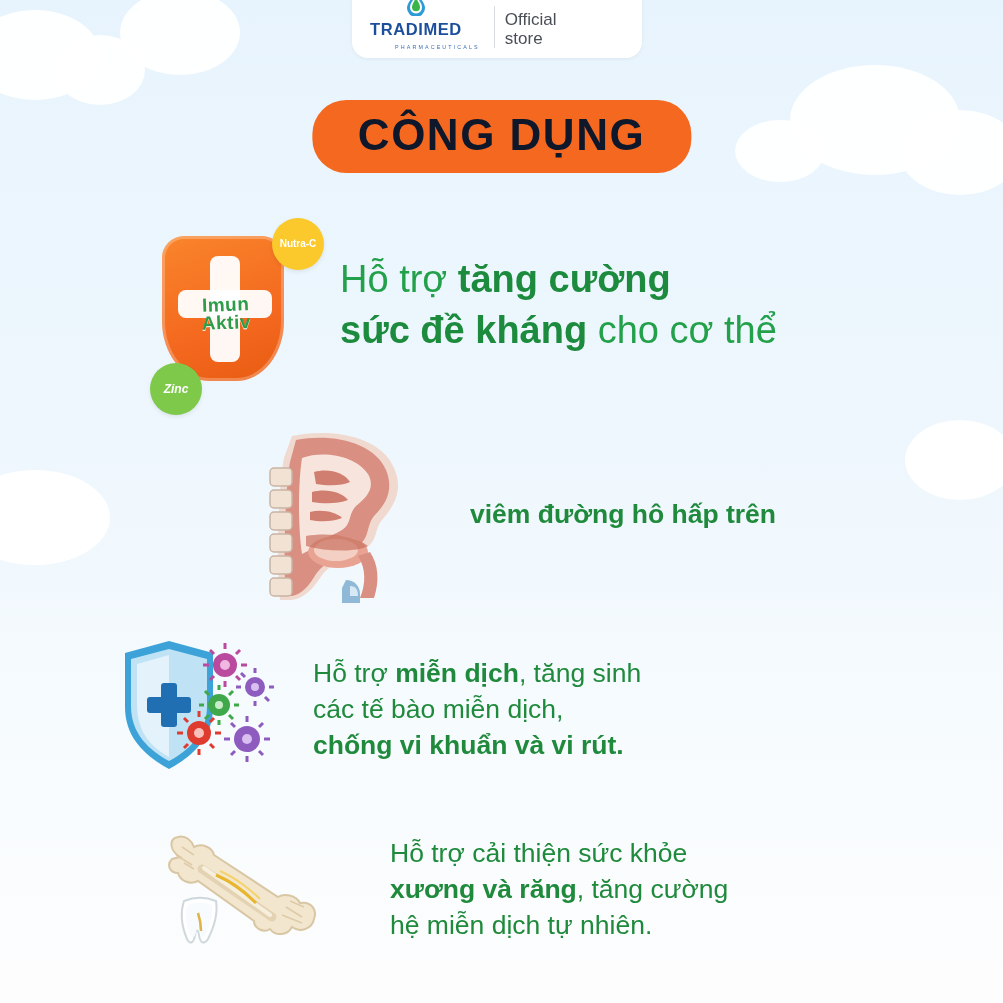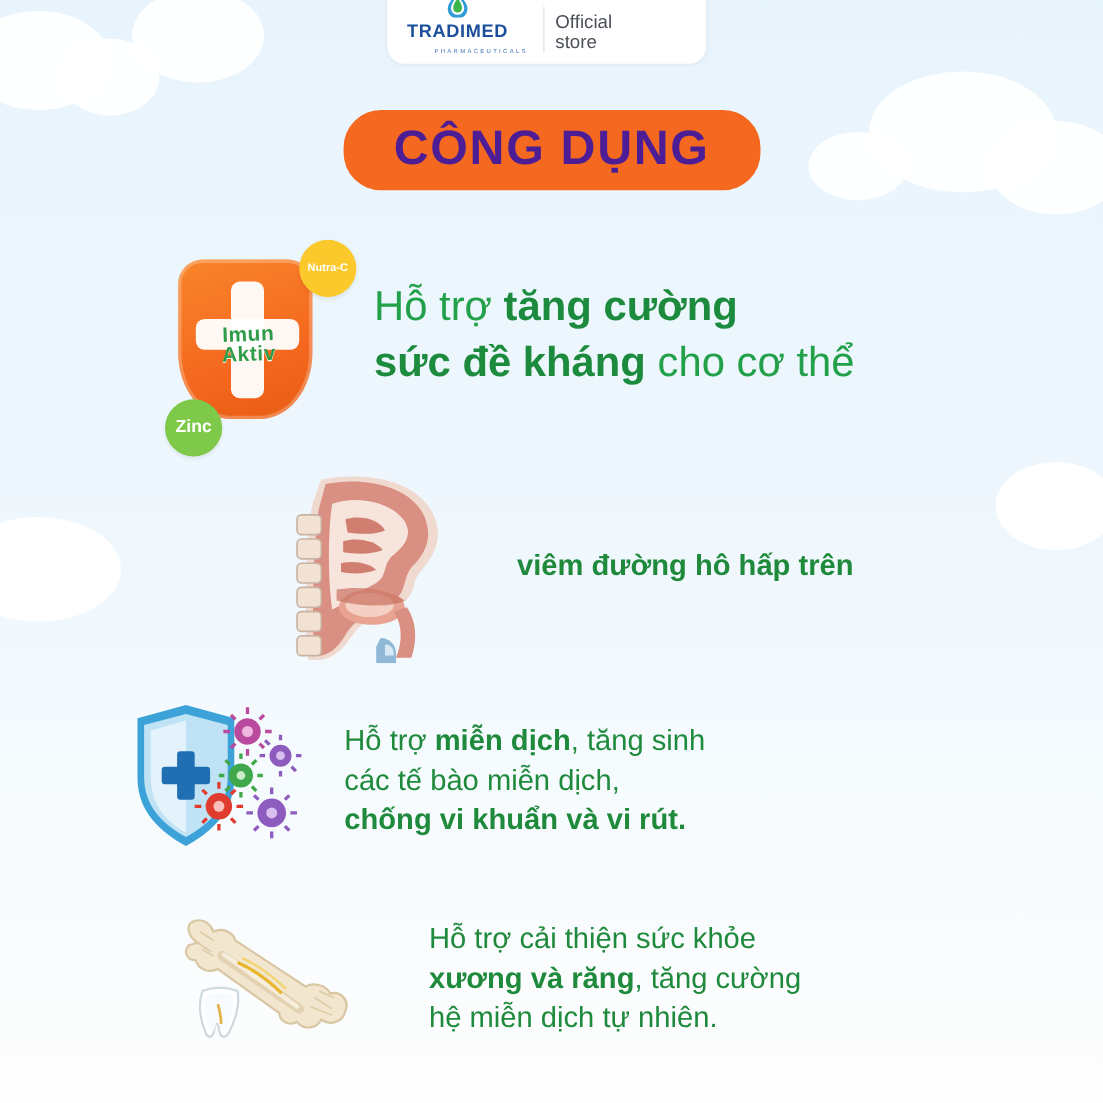--- a/index.html
+++ b/index.html
@@ -108,21 +108,21 @@
     transform: translateX(-50%);
     top: 100px;
     background: #f4691f;
     border-radius: 34px;
     padding: 13px 46px 16px;
     z-index: 5;
   }
   .title-pill .title-text {
     font-size: 44px;
     font-weight: bold;
-    color: #4c1d95;
+    color: #0f172a;
     letter-spacing: 1.5px;
     line-height: 1;
     white-space: nowrap;
   }
 
   
   .rows {
     position: absolute;
     top: 200px;
     left: 0;
@@ -191,21 +191,21 @@
     display: flex; align-items: center; justify-content: center;
     font-weight: bold; color: #ffffff;
     box-shadow: 0 2px 4px rgba(0,0,0,0.08);
   }
   .bubble.nutrc {
     width: 52px; height: 52px; left: 122px; top: 0px;
     background: #fbc92c; font-size: 10px;
   }
   .bubble.zinc {
     width: 52px; height: 52px; left: 0px; top: 145px;
-    background: #7ec94a; font-size: 16px;
+    background: #7ec94a; font-size: 12px; font-style: italic;
   }
 
   
   .anatomy-art { width: 170px; height: 175px; position: relative; }
 
   
   .germ-art { width: 170px; height: 150px; position: relative; }
 
   
   .bone-art { width: 190px; height: 110px; position: relative; }

